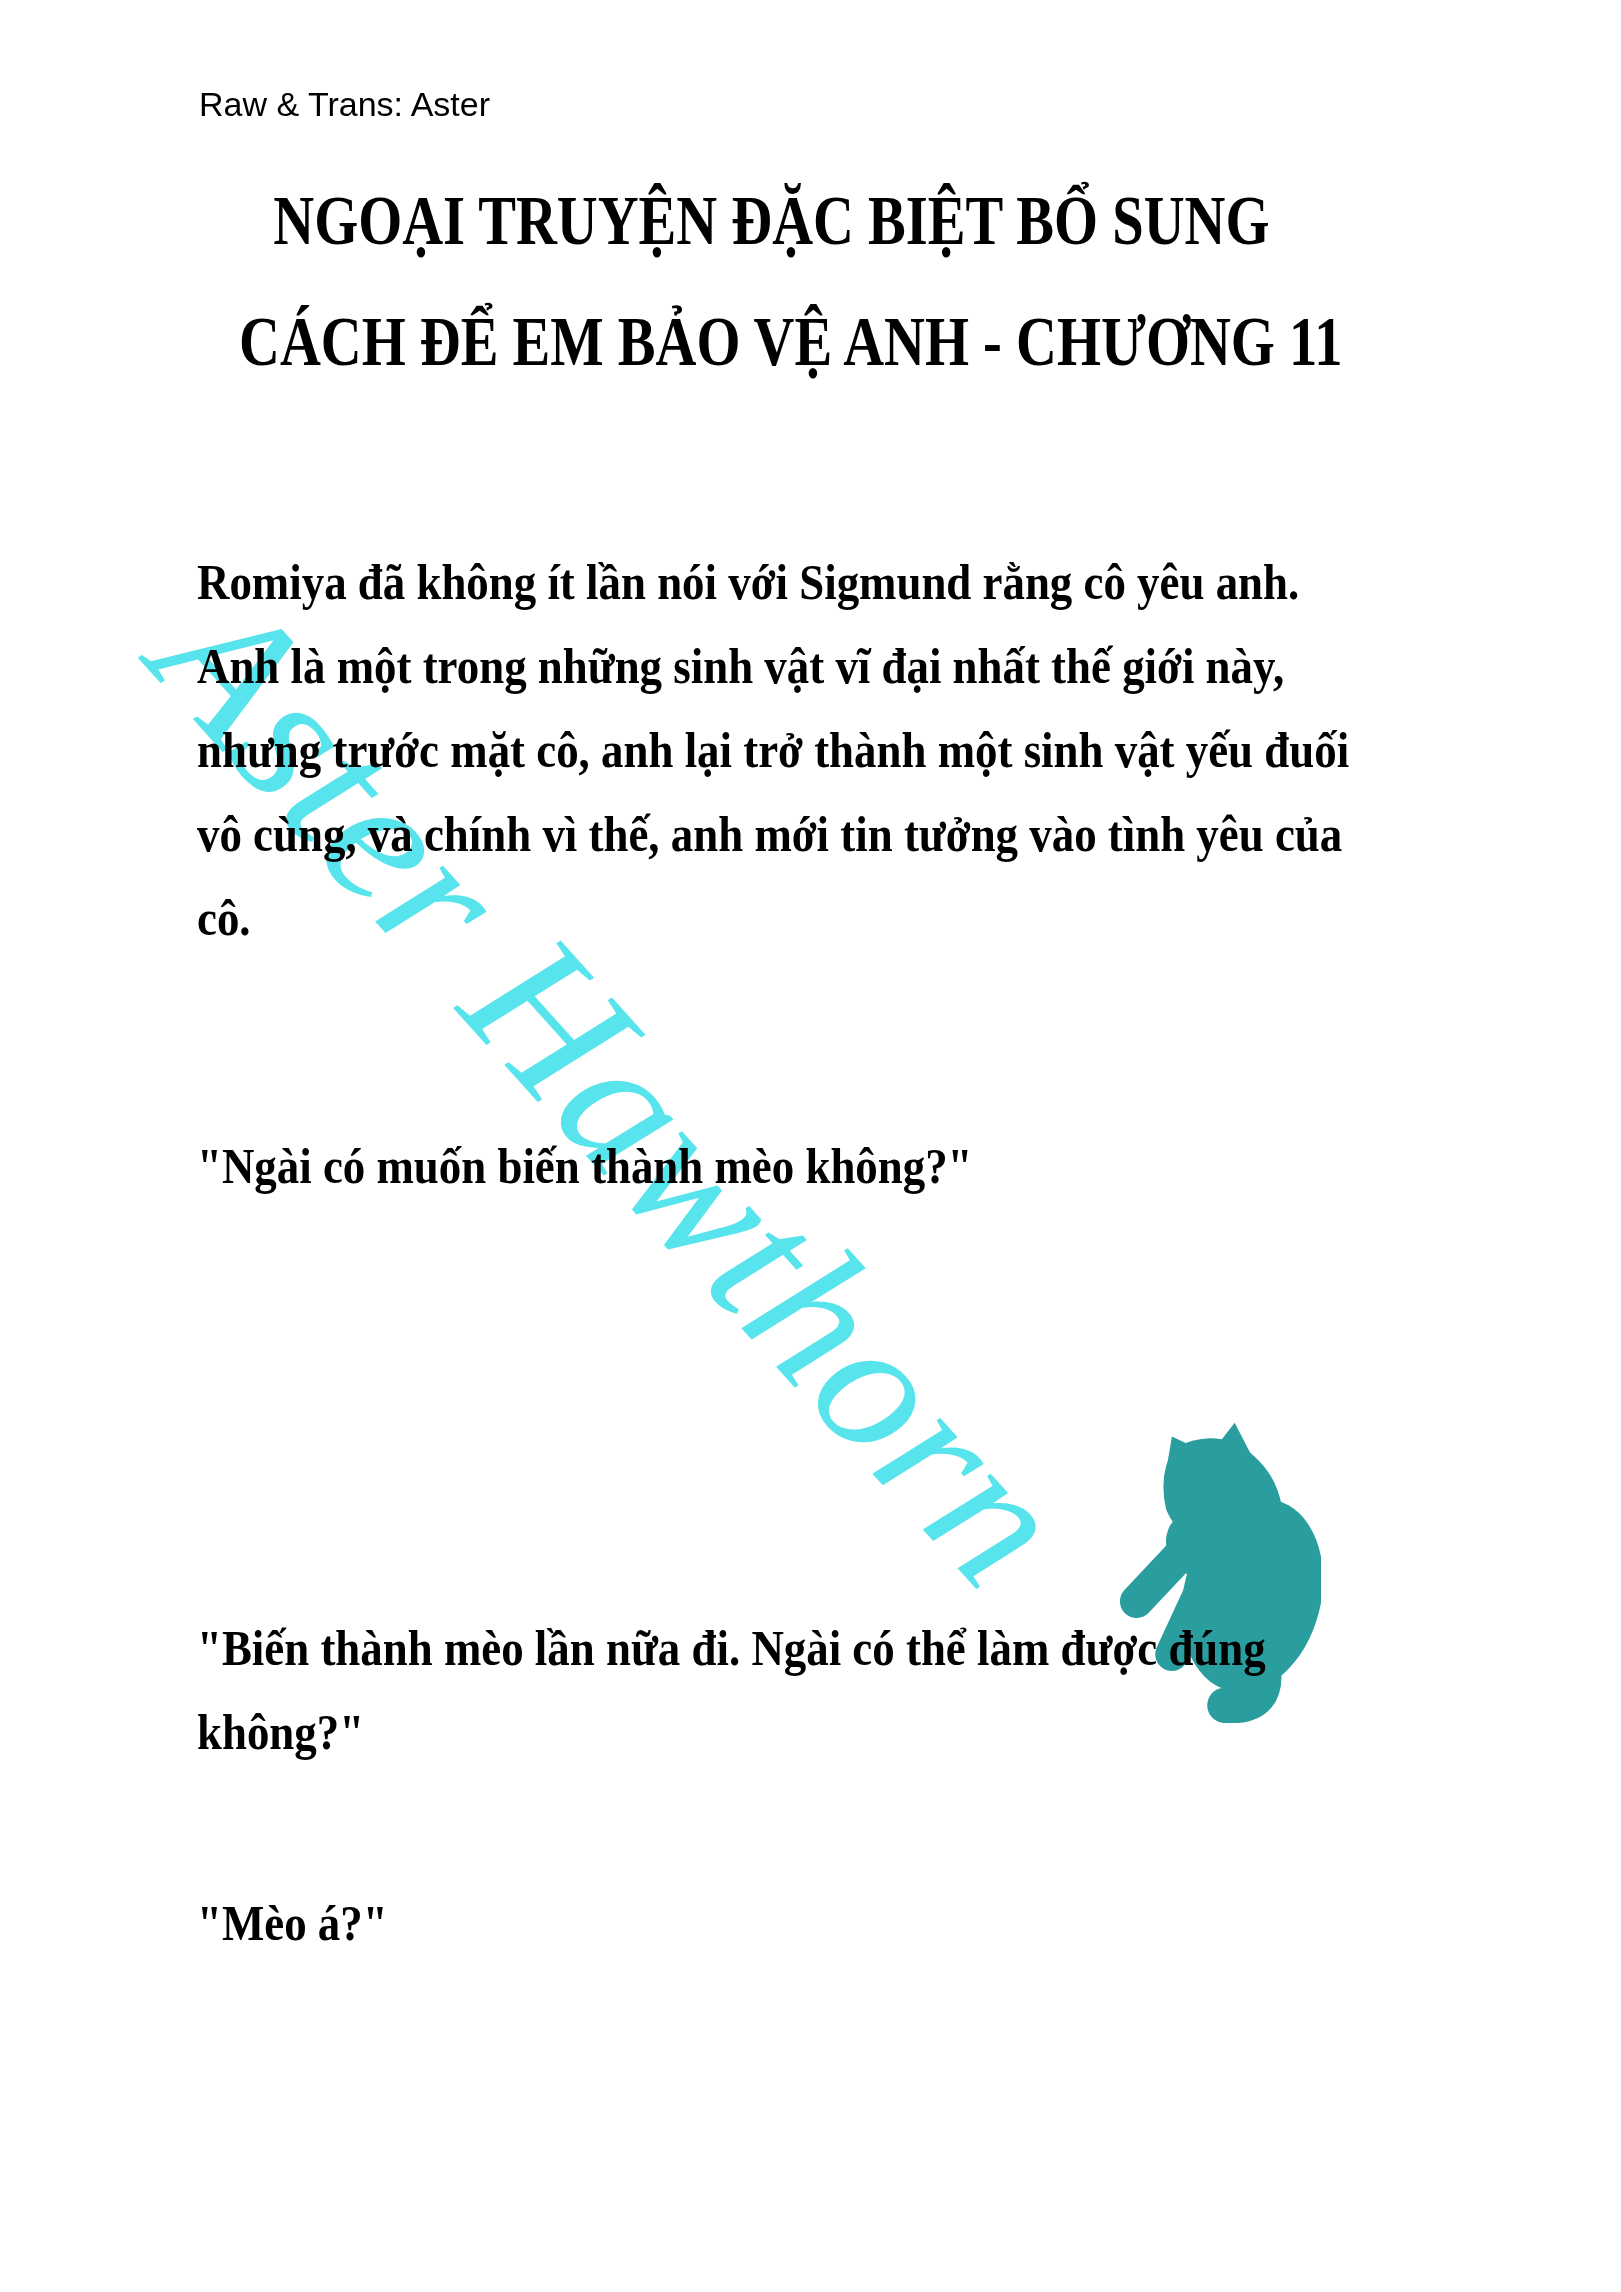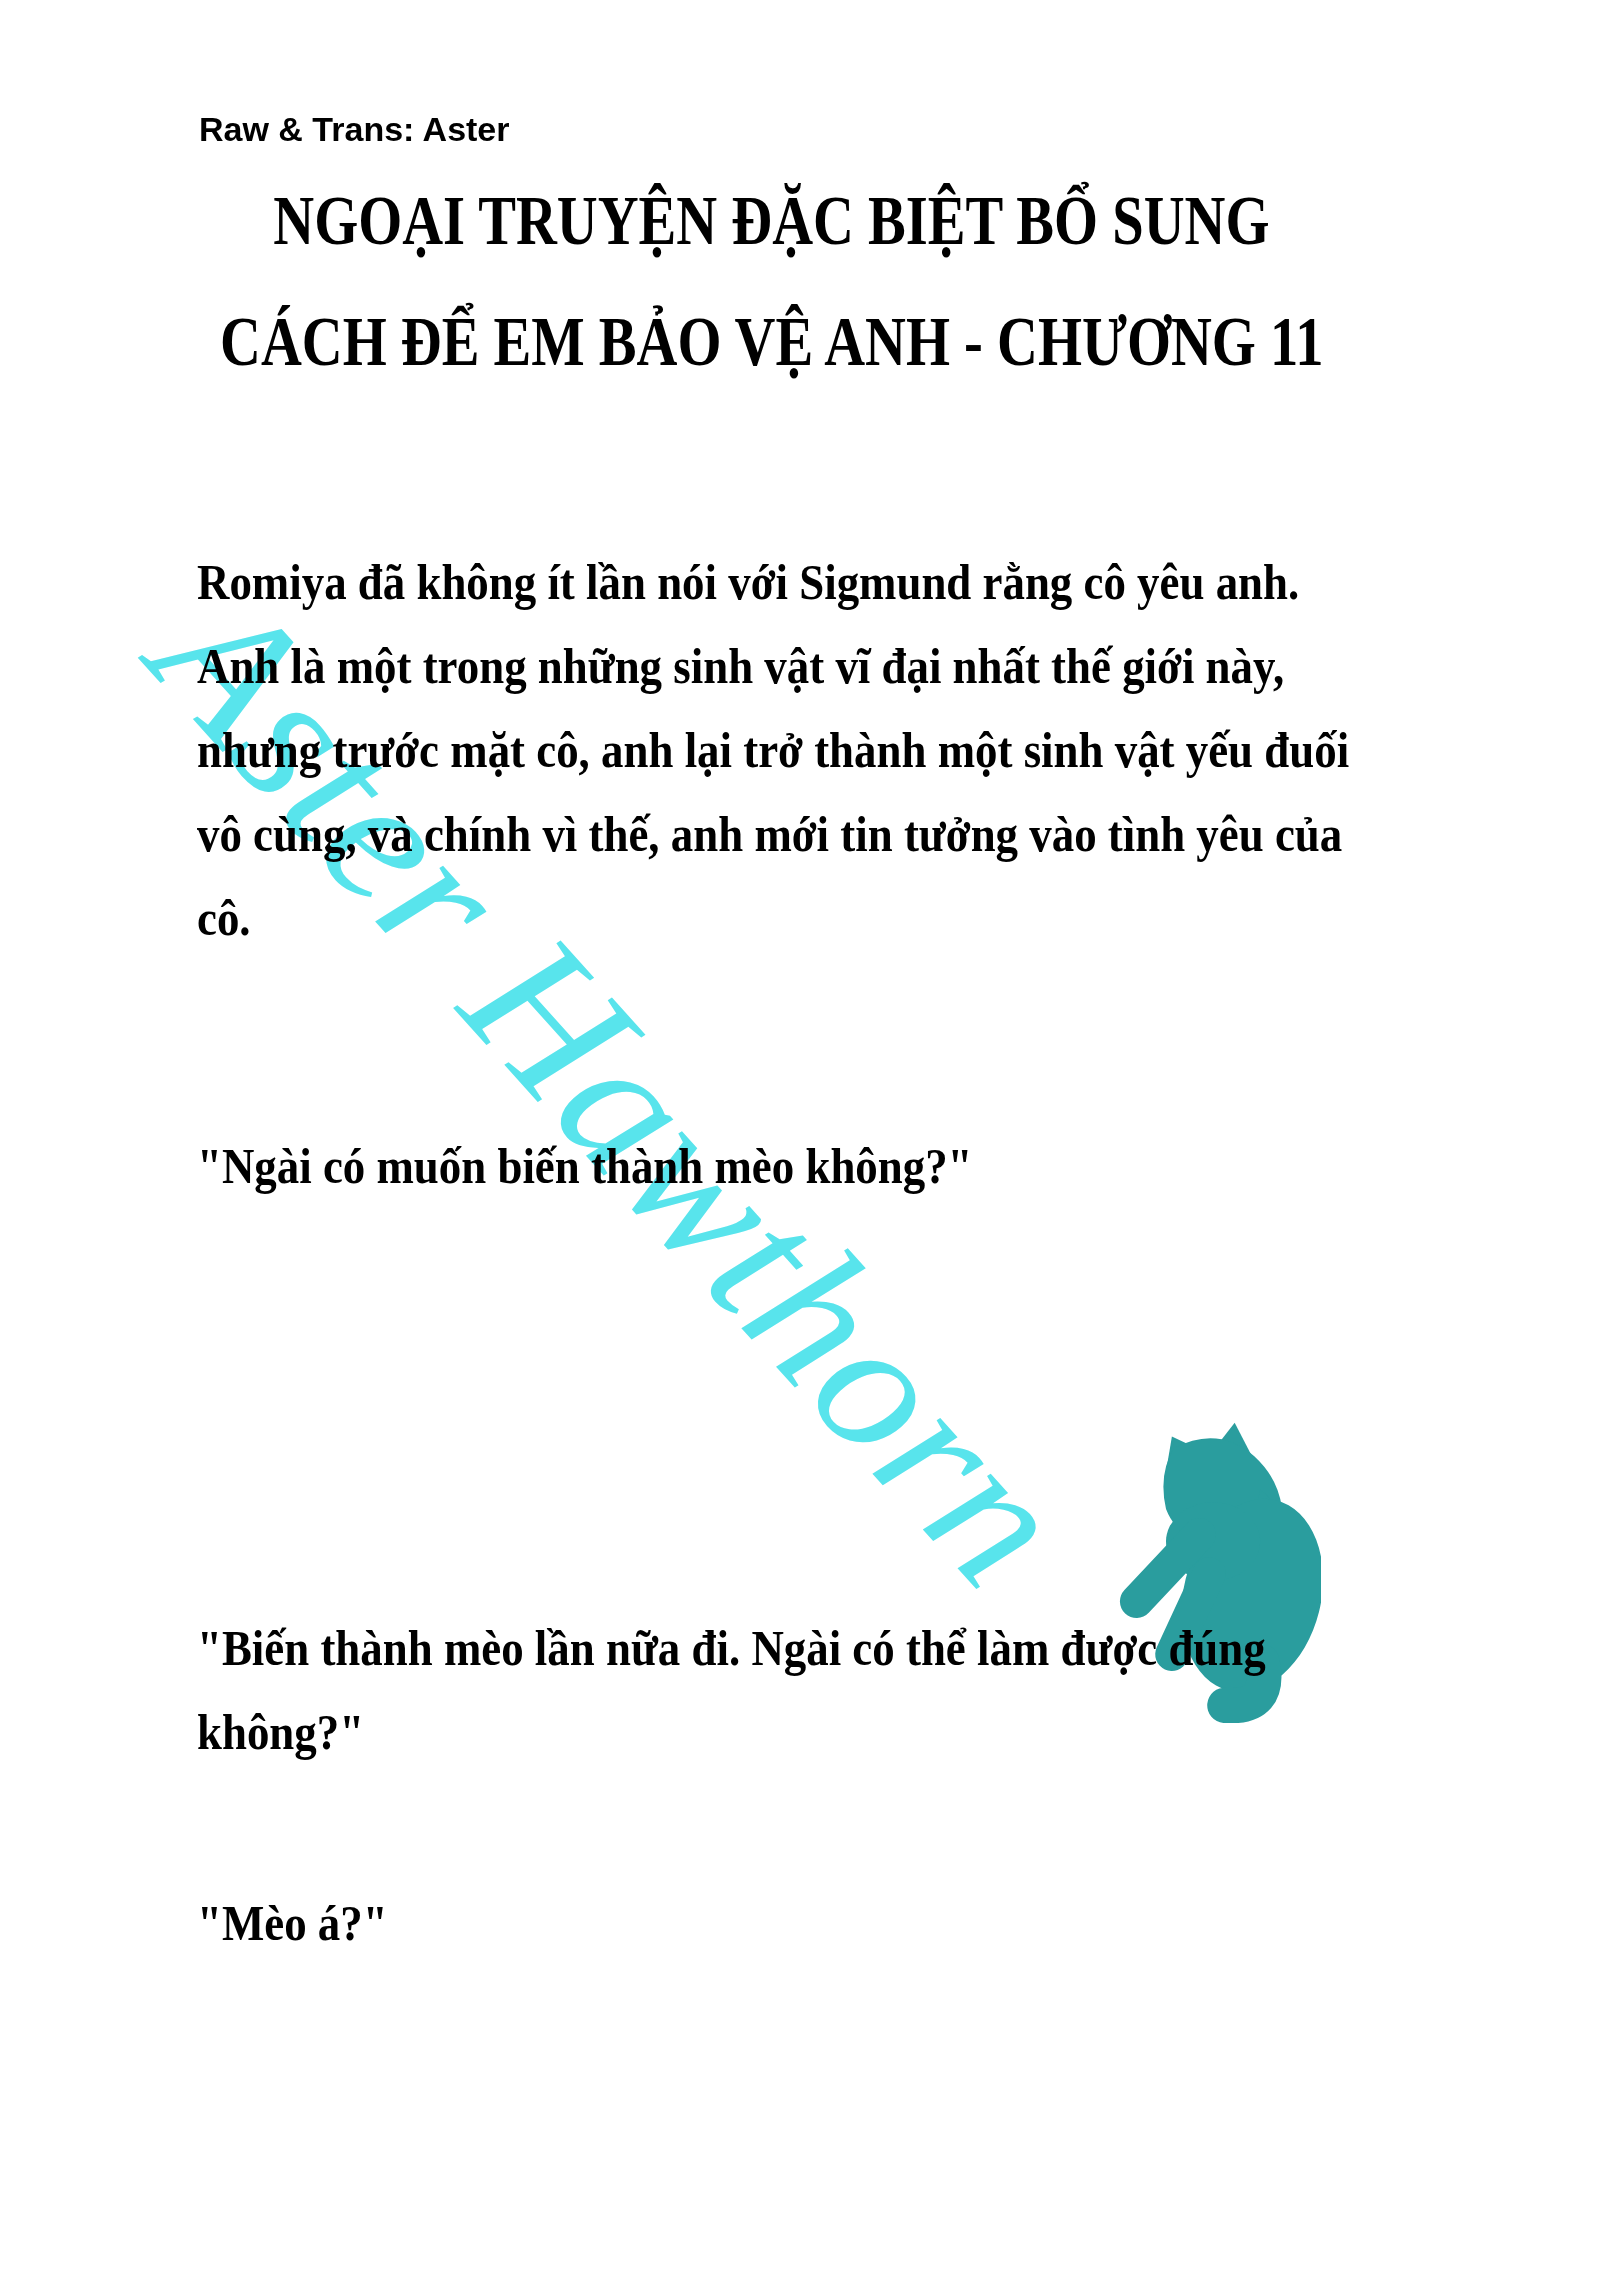--- a/index.html
+++ b/index.html
@@ -12,23 +12,23 @@
   body{
     width:1621px;height:2293px;
     background:var(--background);
     font-family:"Liberation Serif","DejaVu Serif",serif;
     color:var(--text);
     position:relative;overflow:hidden;
   }
   .page{position:absolute;inset:0;}
 
   .credit{
-    position:absolute;left:199px;top:112px;
+    position:absolute;left:199px;top:87px;
     font-family:"Liberation Sans","DejaVu Sans",sans-serif;
-    font-size:34px;line-height:1;white-space:nowrap;z-index:3;font-weight:bold;
+    font-size:34px;line-height:1;white-space:nowrap;z-index:3;
   }
 
   .watermark{
     position:absolute;left:274px;top:549px;
     font-size:191px;font-style:italic;
     color:var(--watermark);
     white-space:nowrap;
     transform:rotate(48deg);
     transform-origin:0 0;
     z-index:1;letter-spacing:2px;
@@ -40,21 +40,21 @@
     color:var(--cat);z-index:2;
   }
 
   .title{
     position:absolute;left:0;width:1543px;margin:0;
     text-align:center;font-weight:bold;font-size:69px;line-height:84px;
     z-index:3;
   }
   .title .inner{display:inline-block;transform:scaleX(0.82);transform-origin:50% 50%;white-space:nowrap;}
   .title.t1{top:179px;}
-  .title.t2{top:300px;}
+  .title.t2{top:300px;margin-left:19px;}
 
   .para{position:absolute;left:197px;z-index:3;font-weight:bold;}
   .line{
     height:84px;line-height:84px;font-size:51px;
     white-space:nowrap;
     transform:scaleX(0.88);transform-origin:0 50%;
   }
   .p1{top:540px;}
   .q1{top:1124px;}
   .p2{top:1318px;}

